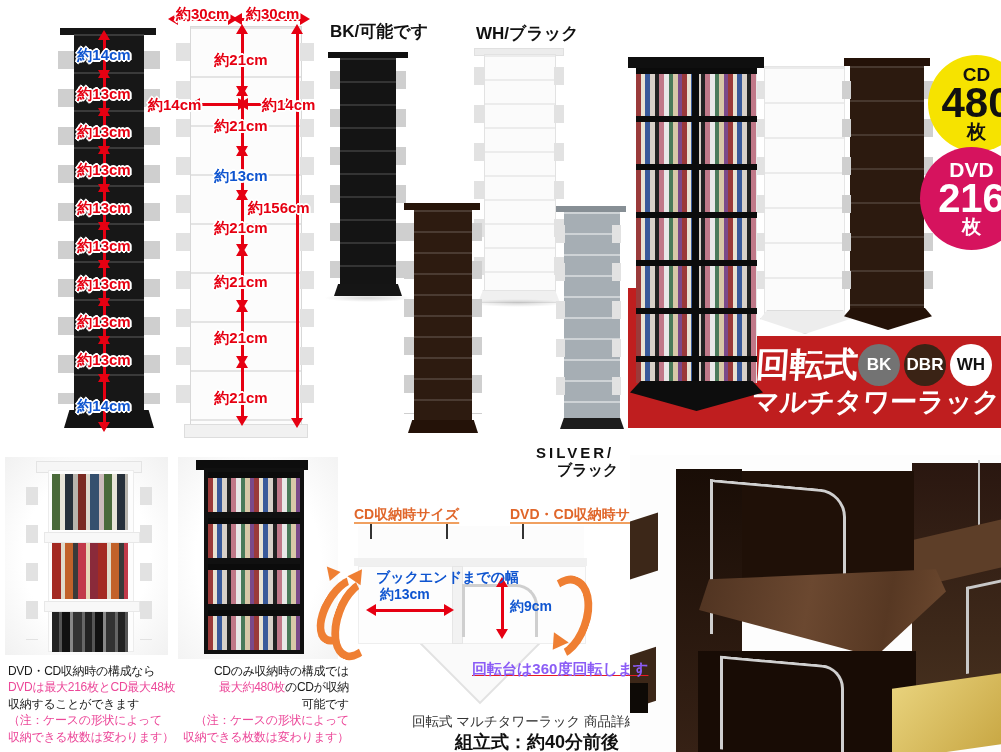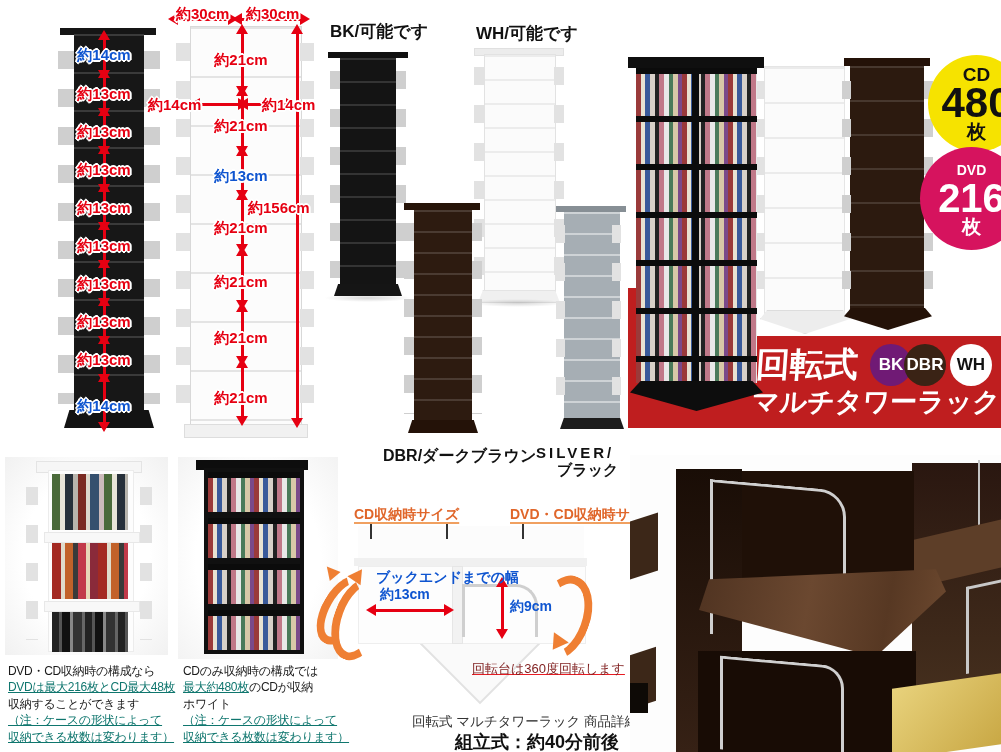--- a/index.html
+++ b/index.html
@@ -49,28 +49,28 @@
        #c23a4a 26px 34px,#e8d8b8 34px 38px,#8a2a3a 38px 46px);}
   .spines-dark{background-image:
      repeating-linear-gradient(90deg,#222 0 7px,#555 7px 10px,#111 10px 18px,#888 18px 21px,#333 21px 30px,#666 30px 33px);}
   
   .chip{position:absolute;width:42px;height:42px;border-radius:50%;display:flex;align-items:center;justify-content:center;
         font-weight:bold;font-size:17px;z-index:2;}
   .badge{position:absolute;border-radius:50%;display:flex;flex-direction:column;align-items:center;justify-content:center;
         z-index:7;font-weight:900;text-align:center;}
   
   .note{position:absolute;font-size:12px;line-height:16.4px;color:#1a1a1a;white-space:nowrap;letter-spacing:-0.3px;}
-  .note .red,.note.red{color:#0f766e;text-decoration:underline;}
+  .note .red,.note.red{color:#ec4899;}
   
   .orange-label{position:absolute;font-weight:bold;font-size:14px;color:#e0662a;
      text-decoration:underline;text-decoration-color:#f0a060;text-decoration-thickness:2px;text-underline-offset:3px;white-space:nowrap;}
   .blue-label{position:absolute;font-weight:bold;color:#0f55d0;white-space:nowrap;z-index:6;}
   .arc{position:absolute;border:8px solid #ef7f33;border-radius:50%;}
   .arc-head{position:absolute;width:0;height:0;}
-  .rot-note{position:absolute;font-weight:normal;font-size:13px;color:#7f1d1d;
+  .rot-note{position:absolute;font-weight:bold;font-size:15px;color:#8b5cf6;
      text-decoration:underline;text-decoration-color:#e81b23;white-space:nowrap;}
   .wirebox{position:absolute;border:3px solid #cfcfcf;border-bottom:none;border-radius:0 22px 0 0;}
 </style>
 </head>
 <body>
 
 <div id="stage">
 
   <div>
     <div class="abs" style="left:60px;top:28px;width:96px;height:7px;background:#151515;"></div>
@@ -138,56 +138,55 @@
   <div>
     <div class="abs" style="left:328px;top:52px;width:80px;height:6px;background:#101010;"></div>
     <div class="abs" style="left:340px;top:58px;width:56px;height:226px;background:#141414;
          background-image:repeating-linear-gradient(180deg,#343434 0 2px,transparent 2px 23px);"></div>
     <div class="wires" style="left:330px;top:64px;width:10px;height:214px;"></div>
     <div class="wires" style="left:396px;top:64px;width:10px;height:214px;"></div>
     <div class="abs trap" style="left:334px;top:284px;width:68px;height:12px;background:#151515;"></div>
     <div class="shadow" style="left:324px;top:294px;width:88px;height:8px;"></div>
   </div>
 
-  <div class="variant-label" style="left:476px;top:22px;font-size:17px;">WH/可能です</div>
+  <div class="variant-label" style="left:476px;top:22px;font-size:17px;">WH/ブラック</div>
   <div>
     <div class="abs" style="left:474px;top:48px;width:88px;height:6px;background:#ececec;border:1px solid #e0e0e0;"></div>
     <div class="abs" style="left:484px;top:54px;width:70px;height:236px;background:#fbfbfb;border:1px solid #e2e2e2;
          background-image:repeating-linear-gradient(180deg,#ececec 0 2px,transparent 2px 24px);"></div>
     <div class="wires lt" style="left:474px;top:60px;width:10px;height:222px;"></div>
     <div class="wires lt" style="left:554px;top:60px;width:10px;height:222px;"></div>
     <div class="abs trap" style="left:478px;top:290px;width:80px;height:11px;background:#f0f0f0;border:1px solid #e4e4e4;"></div>
     <div class="shadow" style="left:470px;top:299px;width:96px;height:8px;"></div>
   </div>
 
   <div>
     <div class="abs" style="left:404px;top:203px;width:76px;height:7px;background:#261409;"></div>
     <div class="abs" style="left:414px;top:210px;width:58px;height:210px;background:#2d1b10;
          background-image:repeating-linear-gradient(180deg,rgba(255,255,255,.14) 0 2px,transparent 2px 21px);"></div>
     <div class="wires" style="left:404px;top:216px;width:10px;height:198px;"></div>
     <div class="wires" style="left:472px;top:216px;width:10px;height:198px;"></div>
     <div class="abs trap" style="left:408px;top:420px;width:70px;height:13px;background:#241208;"></div>
   </div>
-  <div class="variant-label" style="left:383px;top:446px;font-size:16px;">DBR/ダークブラウン</div>
 
   <div>
     <div class="abs" style="left:556px;top:206px;width:70px;height:6px;background:#878f95;"></div>
     <div class="abs" style="left:564px;top:212px;width:56px;height:206px;background:#a6aeb4;
          background-image:repeating-linear-gradient(180deg,rgba(255,255,255,.45) 0 2px,transparent 2px 21px);"></div>
     <div class="wires lt" style="left:556px;top:218px;width:9px;height:194px;"></div>
     <div class="wires lt" style="left:612px;top:218px;width:9px;height:194px;"></div>
     <div class="abs trap" style="left:560px;top:418px;width:64px;height:11px;background:#1c1c1c;"></div>
   </div>
   <div class="variant-label" style="left:536px;top:444px;font-size:15px;letter-spacing:3px;">SILVER/</div>
   <div class="variant-label" style="left:557px;top:461px;font-size:15px;">ブラック</div>
 
   <div class="abs" style="left:628px;top:288px;width:14px;height:140px;background:#bf1e1f;z-index:1;"></div>
   <div class="abs" style="left:628px;top:336px;width:373px;height:92px;background:#bf1e1f;z-index:2;">
     <div class="abs" style="left:128px;top:6px;font-size:34px;font-weight:900;color:#fff;transform:skewX(-4deg);">回転式</div>
-    <div class="chip" style="left:242px;top:8px;background:#701a75;color:#fff;">BK</div>
+    <div class="chip" style="left:230px;top:8px;background:#737373;color:#fff;">BK</div>
     <div class="chip" style="left:276px;top:8px;background:#3a2315;color:#fff;">DBR</div>
     <div class="chip" style="left:322px;top:8px;background:#fff;color:#111;">WH</div>
     <div class="abs" style="left:124px;top:48px;font-size:27px;font-weight:900;color:#fff;transform:skewX(-4deg);white-space:nowrap;">マルチタワーラック</div>
   </div>
 
   <div>
     <div class="abs" style="left:628px;top:57px;width:136px;height:11px;background:#0f0f0f;z-index:3;"></div>
     <div class="abs spines-cd" style="left:636px;top:68px;width:121px;height:315px;background-color:#101010;z-index:3;"></div>
     <div class="abs" style="left:692px;top:68px;width:7px;height:315px;background:#0b0b0b;z-index:3;"></div>
     <div class="abs diamond" style="left:630px;top:381px;width:133px;height:30px;background:#0d0d0d;z-index:3;"></div>
@@ -208,21 +207,21 @@
     <div class="wires" style="left:924px;top:74px;width:9px;height:228px;"></div>
     <div class="abs diamond" style="left:844px;top:308px;width:88px;height:22px;background:#241208;"></div>
   </div>
 
   <div class="badge" style="left:928px;top:55px;width:97px;height:97px;background:#f6e300;color:#111;">
     <div style="font-size:19px;line-height:18px;">CD</div>
     <div style="font-size:42px;line-height:38px;">480</div>
     <div style="font-size:19px;line-height:20px;">枚</div>
   </div>
   <div class="badge" style="left:920px;top:147px;width:103px;height:103px;background:#d6135e;color:#fff;">
-    <div style="font-size:14px;line-height:20px;">DVD</div>
+    <div style="font-size:21px;line-height:20px;">DVD</div>
     <div style="font-size:40px;line-height:37px;">216</div>
     <div style="font-size:19px;line-height:20px;">枚</div>
   </div>
 
   <div class="abs" style="left:5px;top:457px;width:163px;height:198px;background:radial-gradient(#ffffff 55%,#f1f1f1);">
     <div class="abs" style="left:31px;top:4px;width:104px;height:10px;background:#f6f6f6;border:1px solid #e4e4e4;"></div>
     <div class="abs" style="left:43px;top:13px;width:84px;height:180px;background:#fdfdfd;border:1px solid #ececec;"></div>
     <div class="abs spines-dvd" style="left:47px;top:17px;width:76px;height:56px;"></div>
     <div class="abs" style="left:39px;top:75px;width:94px;height:9px;background:#f8f8f8;border:1px solid #e8e8e8;"></div>
     <div class="abs spines-red" style="left:47px;top:86px;width:76px;height:56px;"></div>
@@ -245,24 +244,24 @@
          border-left:7px solid transparent;border-right:7px solid transparent;border-bottom:13px solid #ef7f33;transform:rotate(-40deg);"></div>
   </div>
 
   <div class="note" style="left:8px;top:663px;">
     <div>DVD・CD収納時の構成なら</div>
     <div class="red">DVDは最大216枚とCD最大48枚</div>
     <div>収納することができます</div>
     <div class="red">（注：ケースの形状によって</div>
     <div class="red">収納できる枚数は変わります）</div>
   </div>
-  <div class="note" style="left:183px;top:663px;">
+  <div class="note" style="left:183px;top:663px;text-align:right;">
     <div>CDのみ収納時の構成では</div>
     <div><span class="red">最大約480枚</span><span>のCDが収納</span></div>
-    <div>ホワイト</div>
+    <div>可能です</div>
     <div class="red">（注：ケースの形状によって</div>
     <div class="red">収納できる枚数は変わります）</div>
   </div>
 
   <div>
     <div class="orange-label" style="left:354px;top:506px;">CD収納時サイズ</div>
     <div class="orange-label" style="left:510px;top:506px;">DVD・CD収納時サイズ</div>
     <div class="abs" style="left:436px;top:598px;width:84px;height:84px;background:#fafafa;border:2px solid #e2e2e2;transform:rotate(45deg);z-index:0;"></div>
     <div class="abs" style="left:358px;top:526px;width:226px;height:32px;background:#fcfcfc;border-bottom:2px solid #e2e2e2;z-index:1;"></div>
     <div class="abs" style="left:370px;top:524px;width:2px;height:15px;background:#333;z-index:2;"></div>

